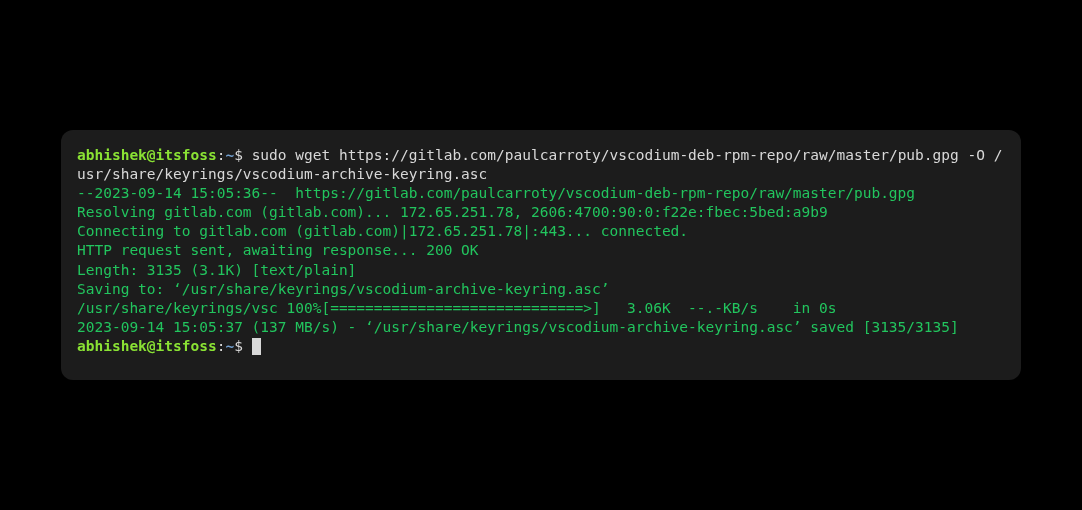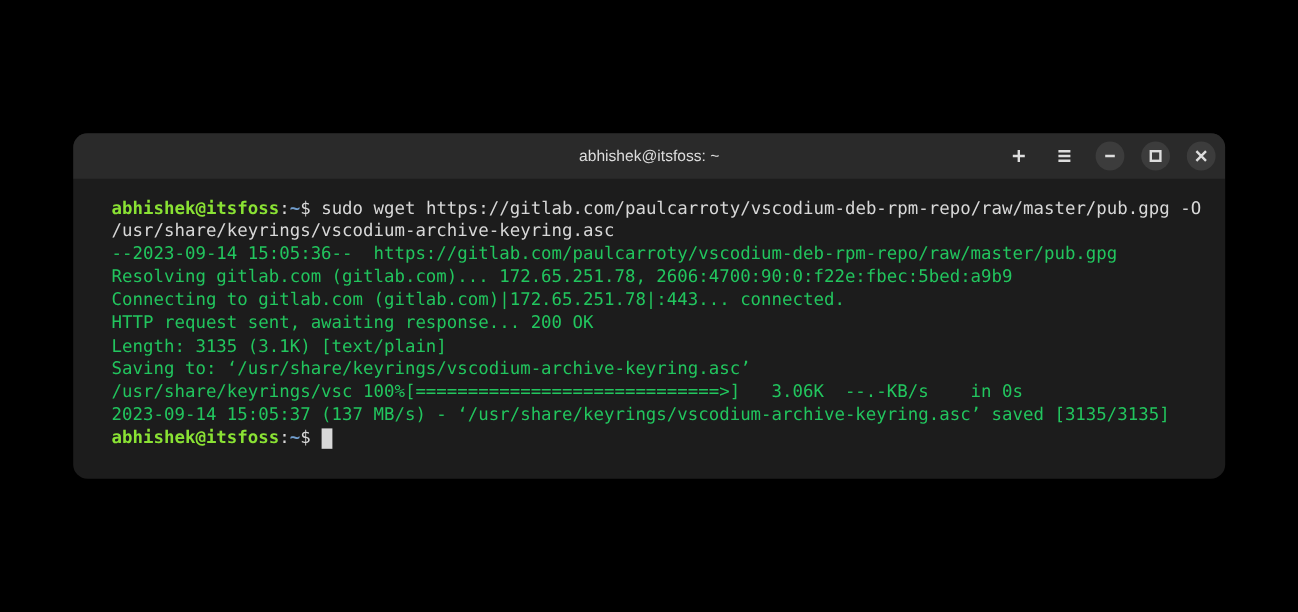--- a/index.html
+++ b/index.html
@@ -66,21 +66,21 @@
       cursor: pointer;
     }
     .circle-btn svg, .icon-btn svg {
       width: 12px;
       height: 12px;
       stroke: #ddd;
       fill: none;
       stroke-width: 2;
     }
     .terminal-body {
-      padding: 16px 16px 24px 32px;
+      padding: 16px 16px 24px 16px;
       font-size: 14.5px;
       line-height: 1.32;
       color: #d8d8d8;
       white-space: pre-wrap;
       word-break: break-all;
     }
     .prompt-user { color: #8ae234; font-weight: bold; }
     .prompt-colon { color: #d8d8d8; }
     .prompt-path { color: #729fcf; font-weight: bold; }
     .prompt-dollar { color: #d8d8d8; }
@@ -93,44 +93,14 @@
       background: #d8d8d8;
       vertical-align: text-bottom;
       margin-bottom: -1px;
     }
     .line { display: block; }
   </style>
 </head>
 <body>
 
 <div class="terminal-window">
-  <div class="titlebar">
-    <div class="title">abhishek@itsfoss: ~</div>
-    <div class="window-controls">
-      <div class="icon-btn">
-        <svg viewBox="0 0 12 12">
-            <path d="M6 1v10M1 6h10"></path>
-          </svg>
-      </div>
-      <div class="icon-btn">
-        <svg viewBox="0 0 12 12">
-            <path d="M1 2h10M1 6h10M1 10h10"></path>
-          </svg>
-      </div>
-      <div class="circle-btn">
-        <svg viewBox="0 0 12 12">
-            <path d="M2 6h8"></path>
-          </svg>
-      </div>
-      <div class="circle-btn">
-        <svg viewBox="0 0 12 12">
-            <rect x="2" y="2" width="8" height="8"></rect>
-          </svg>
-      </div>
-      <div class="circle-btn">
-        <svg viewBox="0 0 12 12">
-            <path d="M2 2l8 8M10 2l-8 8"></path>
-          </svg>
-      </div>
-    </div>
-  </div>
   <div class="terminal-body"><span class="line"><span class="prompt-user">abhishek@itsfoss</span><span class="prompt-colon">:</span><span class="prompt-path">~</span><span class="prompt-dollar">$</span> <span class="cmd">sudo wget https://gitlab.com/paulcarroty/vscodium-deb-rpm-repo/raw/master/pub.gpg -O /usr/share/keyrings/vscodium-archive-keyring.asc</span></span><span class="line output">--2023-09-14 15:05:36--  https://gitlab.com/paulcarroty/vscodium-deb-rpm-repo/raw/master/pub.gpg</span><span class="line output">Resolving gitlab.com (gitlab.com)... 172.65.251.78, 2606:4700:90:0:f22e:fbec:5bed:a9b9</span><span class="line output">Connecting to gitlab.com (gitlab.com)|172.65.251.78|:443... connected.</span><span class="line output">HTTP request sent, awaiting response... 200 OK</span><span class="line output">Length: 3135 (3.1K) [text/plain]</span><span class="line output">Saving to: ‘/usr/share/keyrings/vscodium-archive-keyring.asc’</span><span class="line output"></span><span class="line output">/usr/share/keyrings/vsc 100%[=============================&gt;]   3.06K  --.-KB/s    in 0s</span><span class="line output"></span><span class="line output">2023-09-14 15:05:37 (137 MB/s) - ‘/usr/share/keyrings/vscodium-archive-keyring.asc’ saved [3135/3135]</span><span class="line output"></span><span class="line"><span class="prompt-user">abhishek@itsfoss</span><span class="prompt-colon">:</span><span class="prompt-path">~</span><span class="prompt-dollar">$</span> <span class="cursor"></span></span></div>
 </div>
 
 </body></html>

